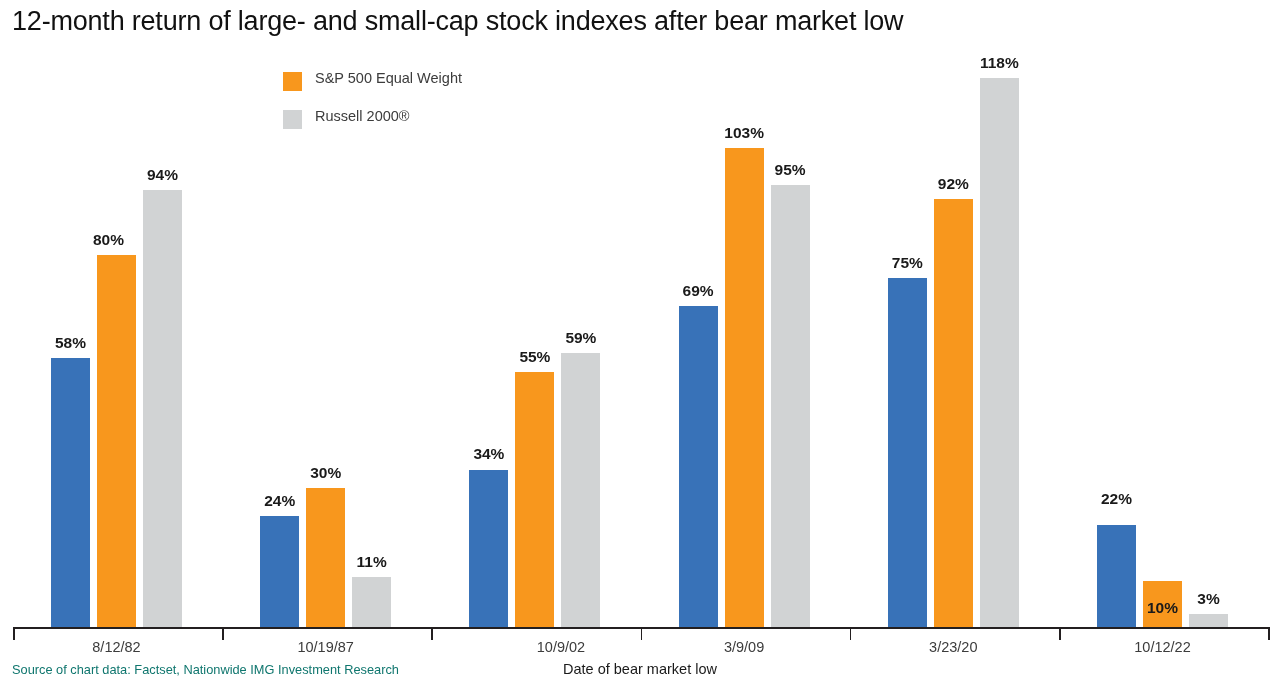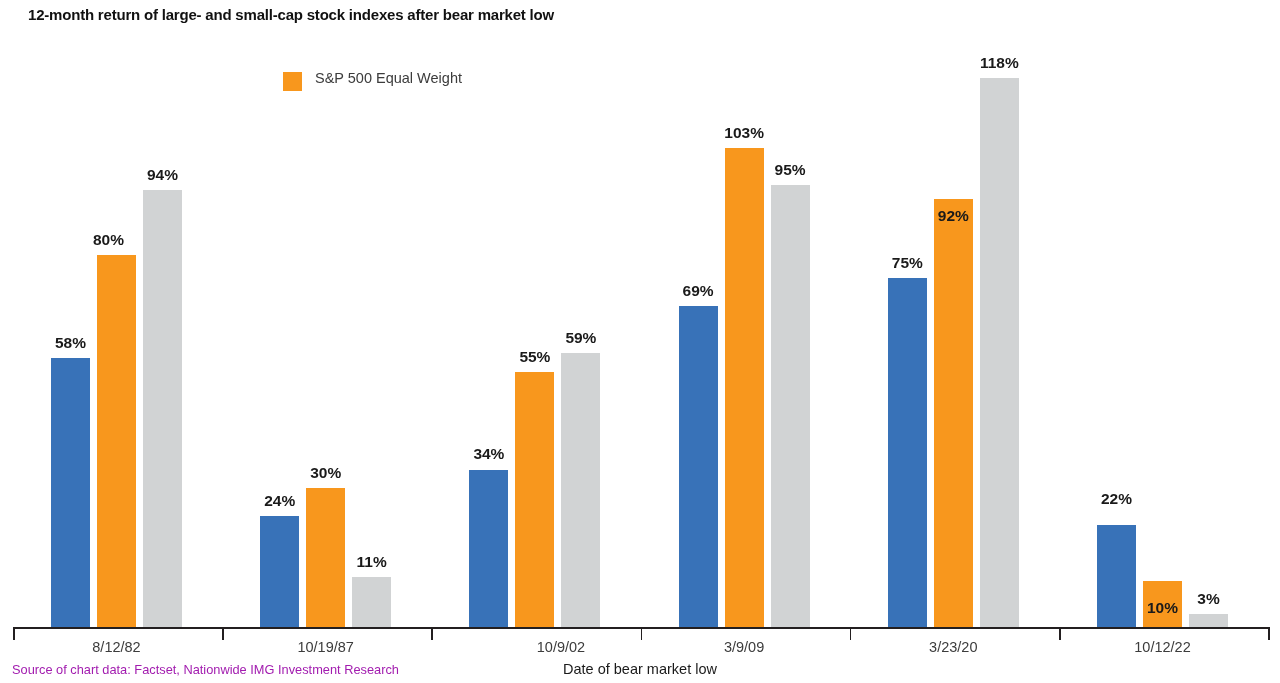--- a/index.html
+++ b/index.html
@@ -15,26 +15,25 @@
     font-family: "Liberation Sans", sans-serif;
     overflow: hidden;
   }
 
   
   #chart-title {
     position: absolute;
     left: 12px;
     top: 6px;
     width: 1200px;
-    font-size: 15px;
-    font-weight: bold;
+    font-size: 27px;
+    font-weight: normal;
     color: #111111;
     letter-spacing: -0.2px;
     white-space: nowrap;
-    margin-left: 16px;
   }
 
   
   #legend {
     position: absolute;
     left: 283px;
     top: 68px;
     width: 320px;
   }
   .legend-row {
@@ -102,21 +101,21 @@
     text-align: center;
     white-space: nowrap;
   }
 
   
   #source-note {
     position: absolute;
     left: 12px;
     top: 662px;
     font-size: 12.8px;
-    color: #a21caf;
+    color: #0f766e;
     white-space: nowrap;
   }
   #axis-title {
     position: absolute;
     left: 0;
     top: 661px;
     width: 1280px;
     text-align: center;
     font-size: 14.5px;
     font-weight: normal;
@@ -128,20 +127,24 @@
 <body>
 
 <div id="page">
 
   <div id="chart-title">12-month return of large- and small-cap stock indexes after bear market low</div>
 
   <div id="legend">
       <div class="legend-row">
         <div class="legend-swatch" style="background: rgb(248, 151, 29);"></div>
         <div class="legend-label">S&amp;P 500 Equal Weight</div>
+      </div>
+      <div class="legend-row">
+        <div class="legend-swatch" style="background: rgb(209, 211, 212);"></div>
+        <div class="legend-label">Russell 2000®</div>
       </div>
     </div>
 
   <div id="plot">
       <div class="bar" style="left: 51px; width: 39px; height: 270.396px; background: rgb(56, 114, 184);"></div>
       <div class="bar-label" style="left: 38px; width: 65px; top: 333.604px;">58%</div>
       <div class="bar" style="left: 97px; width: 39px; height: 372.96px; background: rgb(248, 151, 29);"></div>
       <div class="bar-label" style="left: 76px; width: 65px; top: 231.04px; text-align: center;">80%</div>
       <div class="bar" style="left: 143px; width: 39px; height: 438.228px; background: rgb(209, 211, 212);"></div>
       <div class="bar-label" style="left: 130px; width: 65px; top: 165.772px;">94%</div>
@@ -159,21 +162,21 @@
       <div class="bar-label" style="left: 548.4px; width: 65px; top: 328.942px;">59%</div>
       <div class="bar" style="left: 678.6px; width: 39px; height: 321.678px; background: rgb(56, 114, 184);"></div>
       <div class="bar-label" style="left: 665.6px; width: 65px; top: 282.322px;">69%</div>
       <div class="bar" style="left: 724.6px; width: 39px; height: 480.186px; background: rgb(248, 151, 29);"></div>
       <div class="bar-label" style="left: 711.6px; width: 65px; top: 123.814px;">103%</div>
       <div class="bar" style="left: 770.6px; width: 39px; height: 442.89px; background: rgb(209, 211, 212);"></div>
       <div class="bar-label" style="left: 757.6px; width: 65px; top: 161.11px;">95%</div>
       <div class="bar" style="left: 887.8px; width: 39px; height: 349.65px; background: rgb(56, 114, 184);"></div>
       <div class="bar-label" style="left: 874.8px; width: 65px; top: 254.35px;">75%</div>
       <div class="bar" style="left: 933.8px; width: 39px; height: 428.904px; background: rgb(248, 151, 29);"></div>
-      <div class="bar-label" style="left: 920.8px; width: 65px; top: 175.096px; margin-top: 32px;">92%</div>
+      <div class="bar-label" style="left: 920.8px; width: 65px; top: 175.096px;">92%</div>
       <div class="bar" style="left: 979.8px; width: 39px; height: 550.116px; background: rgb(209, 211, 212);"></div>
       <div class="bar-label" style="left: 966.8px; width: 65px; top: 53.884px;">118%</div>
       <div class="bar" style="left: 1097px; width: 39px; height: 102.564px; background: rgb(56, 114, 184);"></div>
       <div class="bar-label" style="left: 1084px; width: 65px; top: 490px; text-align: center;">22%</div>
       <div class="bar" style="left: 1143px; width: 39px; height: 46.62px; background: rgb(248, 151, 29);"></div>
       <div class="bar-label" style="left: 1130px; width: 65px; top: 557.38px; margin-top: 42px;">10%</div>
       <div class="bar" style="left: 1189px; width: 39px; height: 13.986px; background: rgb(209, 211, 212);"></div>
       <div class="bar-label" style="left: 1176px; width: 65px; top: 590.014px;">3%</div>
     </div>
 

